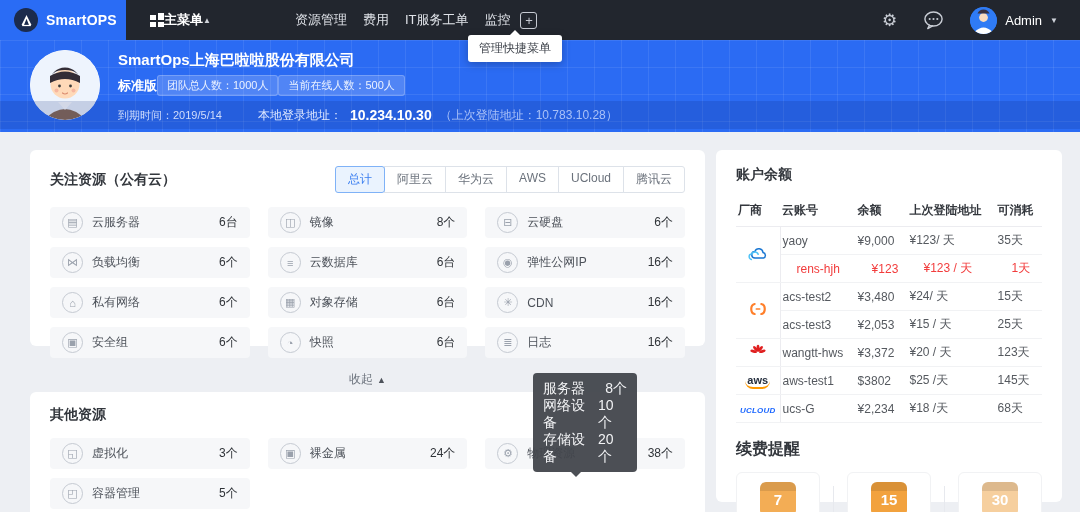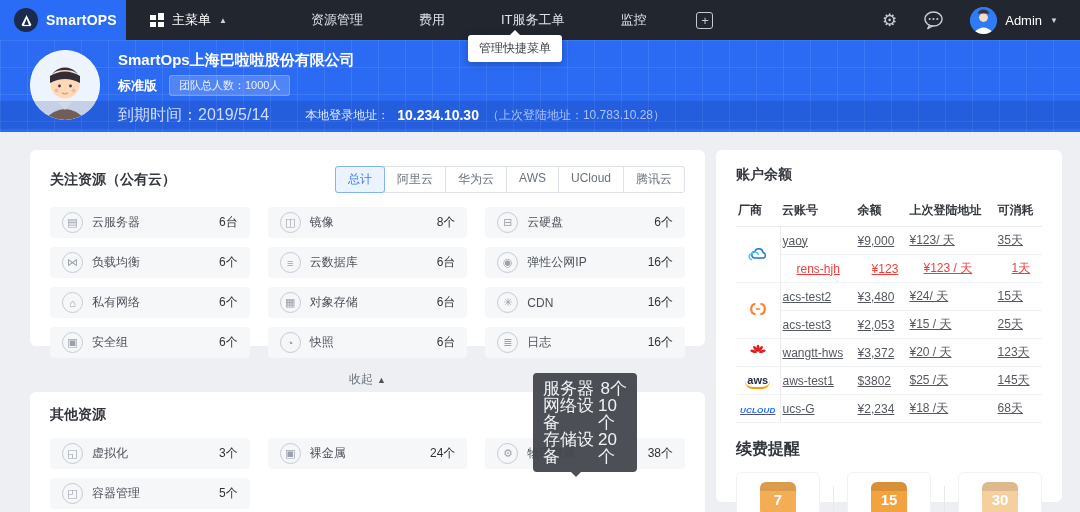--- a/index.html
+++ b/index.html
@@ -4,48 +4,48 @@
 <style>
   * { margin:0; padding:0; box-sizing:border-box; }
   html,body { width:1080px; height:512px; overflow:hidden; }
   body { font-family:"Liberation Sans","DejaVu Sans",sans-serif; background:#edeff3; position:relative; font-size:13px; color:#333; }
 
   
   .topnav { height:40px; background:#22262e; display:flex; align-items:stretch; position:relative; z-index:30; }
   .logo-block { width:126px; background:#2a6cf5; display:flex; align-items:center; gap:8px; padding-left:14px; flex:none; }
   .logo-mark { width:24px; height:24px; border-radius:50%; background:#1b2b4d; display:flex; align-items:center; justify-content:center; flex:none; }
   .logo-text { color:#fff; font-size:14px; font-weight:bold; letter-spacing:.2px; }
-  .mainmenu { display:flex; align-items:center; gap:8px; padding:0 22px 0 24px; color:#fff; font-size:13px; font-weight:normal; cursor:pointer; }
+  .mainmenu { display:flex; align-items:center; padding:0 22px 0 24px; color:#fff; font-size:13px; font-weight:bold; cursor:pointer; }
   .mainmenu .caret { font-size:8px; color:#cfd3da; }
-  .nav-items { display:flex; align-items:center; gap:56px; margin-left:62px; }
+  .nav-items { display:flex; align-items:center; gap:16px; margin-left:62px; }
   .nav-item { color:#dfe2e8; font-size:13px; cursor:pointer; }
   .plus-btn { width:17px; height:17px; border:1.5px solid #c6cad2; border-radius:3px; color:#c6cad2; display:flex; align-items:center; justify-content:center; font-size:13px; line-height:1; margin-left:-6px; cursor:pointer; }
   .nav-right { margin-left:auto; display:flex; align-items:center; gap:26px; padding-right:22px; }
   .gear { color:#c9cdd5; font-size:17px; cursor:pointer; }
   .chat-icon { cursor:pointer; display:flex; }
   .admin-wrap { display:flex; align-items:center; gap:8px; cursor:pointer; }
   .admin-avatar { width:27px; height:27px; border-radius:50%; background:#2f7bf5; overflow:hidden; flex:none; }
   .admin-name { color:#fff; font-size:13px; }
   .admin-caret { color:#cfd3da; font-size:8px; }
 
   
   .quick-tooltip { position:absolute; left:468px; top:35px; background:#fff; color:#3a3f47; font-size:12px; padding:5px 11px; border-radius:3px; box-shadow:0 2px 8px rgba(0,0,0,.25); z-index:40; white-space:nowrap; }
   .quick-tooltip::before { content:""; position:absolute; top:-5px; left:50%; margin-left:-5px; border:5px solid transparent; border-top:none; border-bottom:5px solid #fff; }
 
   
   .header { height:92px; background-color:#2b6bf3; position:relative;
     background-image:linear-gradient(rgba(255,255,255,.08) 1px, transparent 1px),linear-gradient(90deg, rgba(255,255,255,.08) 1px, transparent 1px);
     background-size:27px 27px; }
   .company-avatar { position:absolute; left:30px; top:10px; width:70px; height:70px; border-radius:50%; background:#fff; overflow:hidden; }
   .company-name { position:absolute; left:118px; top:11px; color:#fff; font-size:15px; font-weight:bold; }
-  .badge-row { position:absolute; left:118px; top:35px; display:flex; align-items:center; gap:12px; }
+  .badge-row { position:absolute; left:118px; top:35px; display:flex; align-items:center; }
   .edition { color:#fff; font-size:13px; font-weight:bold; }
   .h-badge { background:rgba(255,255,255,.18); border:1px solid rgba(255,255,255,.22); color:#eaf1ff; font-size:11px; padding:2px 9px; border-radius:3px; }
   .header-strip { position:absolute; left:0; right:0; bottom:3px; height:28px; background:rgba(10,40,120,.18); display:flex; align-items:center; padding-left:118px; gap:8px; }
-  .strip-expire { color:#cfdcfb; font-size:16px; margin-right:28px;text-align:center; }
+  .strip-expire { color:#cfdcfb; font-size:11px; margin-right:28px;text-align:center; }
   .strip-label { color:#dfe8ff; font-size:12px; }
   .strip-ip { color:#fff; font-size:14px; font-weight:bold; }
   .strip-last { color:#a9c1f8; font-size:12px; }
 
   
   .main { position:absolute; top:132px; left:0; right:0; bottom:0; }
   .card { background:#fff; border-radius:6px; position:absolute; }
   .card-resources { left:30px; top:18px; width:675px; height:196px; padding:16px 20px; }
   .card-other { left:30px; top:260px; width:675px; height:130px; padding:14px 20px; }
   .card-account { left:716px; top:18px; width:346px; height:352px; padding:16px 20px 14px; }
@@ -64,26 +64,26 @@
   .res-icon { width:21px; height:21px; border:1px solid #c5cad2; border-radius:50%; color:#9aa1ac; font-size:11px; display:flex; align-items:center; justify-content:center; flex:none; }
   .res-name { margin-left:9px; color:#4d525a; font-size:12px; }
   .res-count { margin-left:auto; color:#2f3338; font-size:12px; }
 
   .collapse { margin-top:13px; text-align:center; color:#6b727c; font-size:12px; cursor:pointer; }
   .collapse .tri { font-size:9px; color:#4d525a; margin-left:4px; }
 
   
   .res-tooltip { position:absolute; left:533px; top:241px; width:104px; background:rgba(66,70,76,.95); border-radius:4px; padding:7px 10px; z-index:20; }
   .res-tooltip::after { content:""; position:absolute; bottom:-5px; left:38px; border:5px solid transparent; border-bottom:none; border-top:5px solid rgba(66,70,76,.95); }
-  .tip-row { display:flex; justify-content:space-between; color:#f2f3f5; font-size:17px; line-height:17px; }
+  .tip-row { display:flex; justify-content:space-between; color:#f2f3f5; font-size:14px; line-height:17px; }
 
   
   .acct-table { width:100%; border-collapse:collapse; margin-top:12px; }
   .acct-table th { font-size:12px; color:#33373d; font-weight:bold; text-align:left; padding:6px 2px 7px; border-bottom:1px solid #ececf0; }
-  .acct-table td { font-size:12px; color:#55595f; padding:5px 2px; border-bottom:1px solid #f1f2f4;text-decoration:underline; }
+  .acct-table td { font-size:12px; color:#55595f; padding:5px 2px; border-bottom:1px solid #f1f2f4; }
   .acct-table td.vendor-cell { border-right:1px solid #ececf0; text-align:center; width:44px; }
   .acct-table tr.alert td { color:#f23c3c;padding-left:16px; }
   .aws-logo { display:inline-block; font-weight:bold; font-size:11px; color:#252f3e; border-bottom:2px solid #ff9900; border-radius:0 0 8px 8px; padding:0 2px 1px; line-height:1; }
   .ucloud-logo { font-weight:bold; font-style:italic; font-size:8px; color:#1a66ff; letter-spacing:.2px; }
 
   
   .renew-title { font-size:16px; font-weight:bold; color:#33373d; margin-top:16px; }
   .renew-row { display:flex; align-items:stretch; margin-top:12px; }
   .renew-card { flex:1; border:1px solid #f1f2f4; border-radius:6px; padding:9px 6px 10px; text-align:center; background:#fff; }
   .renew-divider { width:1px; background:#e7e9ee; margin:14px 13px; }
@@ -169,20 +169,21 @@
         <circle cx="26.5" cy="40.5" r="2" fill="#f6b6a0"></circle>
         <circle cx="43.5" cy="40.5" r="2" fill="#f6b6a0"></circle>
         <path d="M32.5 43 q2.5 2 5 0" stroke="#d98a6e" stroke-width="1.2" fill="none" stroke-linecap="round"></path>
       </g>
     </svg>
   </div>
   <div class="company-name">SmartOps上海巴啦啦股份有限公司</div>
   <div class="badge-row">
     <span class="edition">标准版</span>
     <span class="h-badge">团队总人数：1000人</span>
+    <span class="h-badge">当前在线人数：500人</span>
   </div>
   <div class="header-strip">
     <span class="strip-expire">到期时间：2019/5/14</span>
     <span class="strip-label">本地登录地址：</span>
     <span class="strip-ip">10.234.10.30</span>
     <span class="strip-last">（上次登陆地址：10.783.10.28）</span>
   </div>
 </div>
 
 <div class="main">

